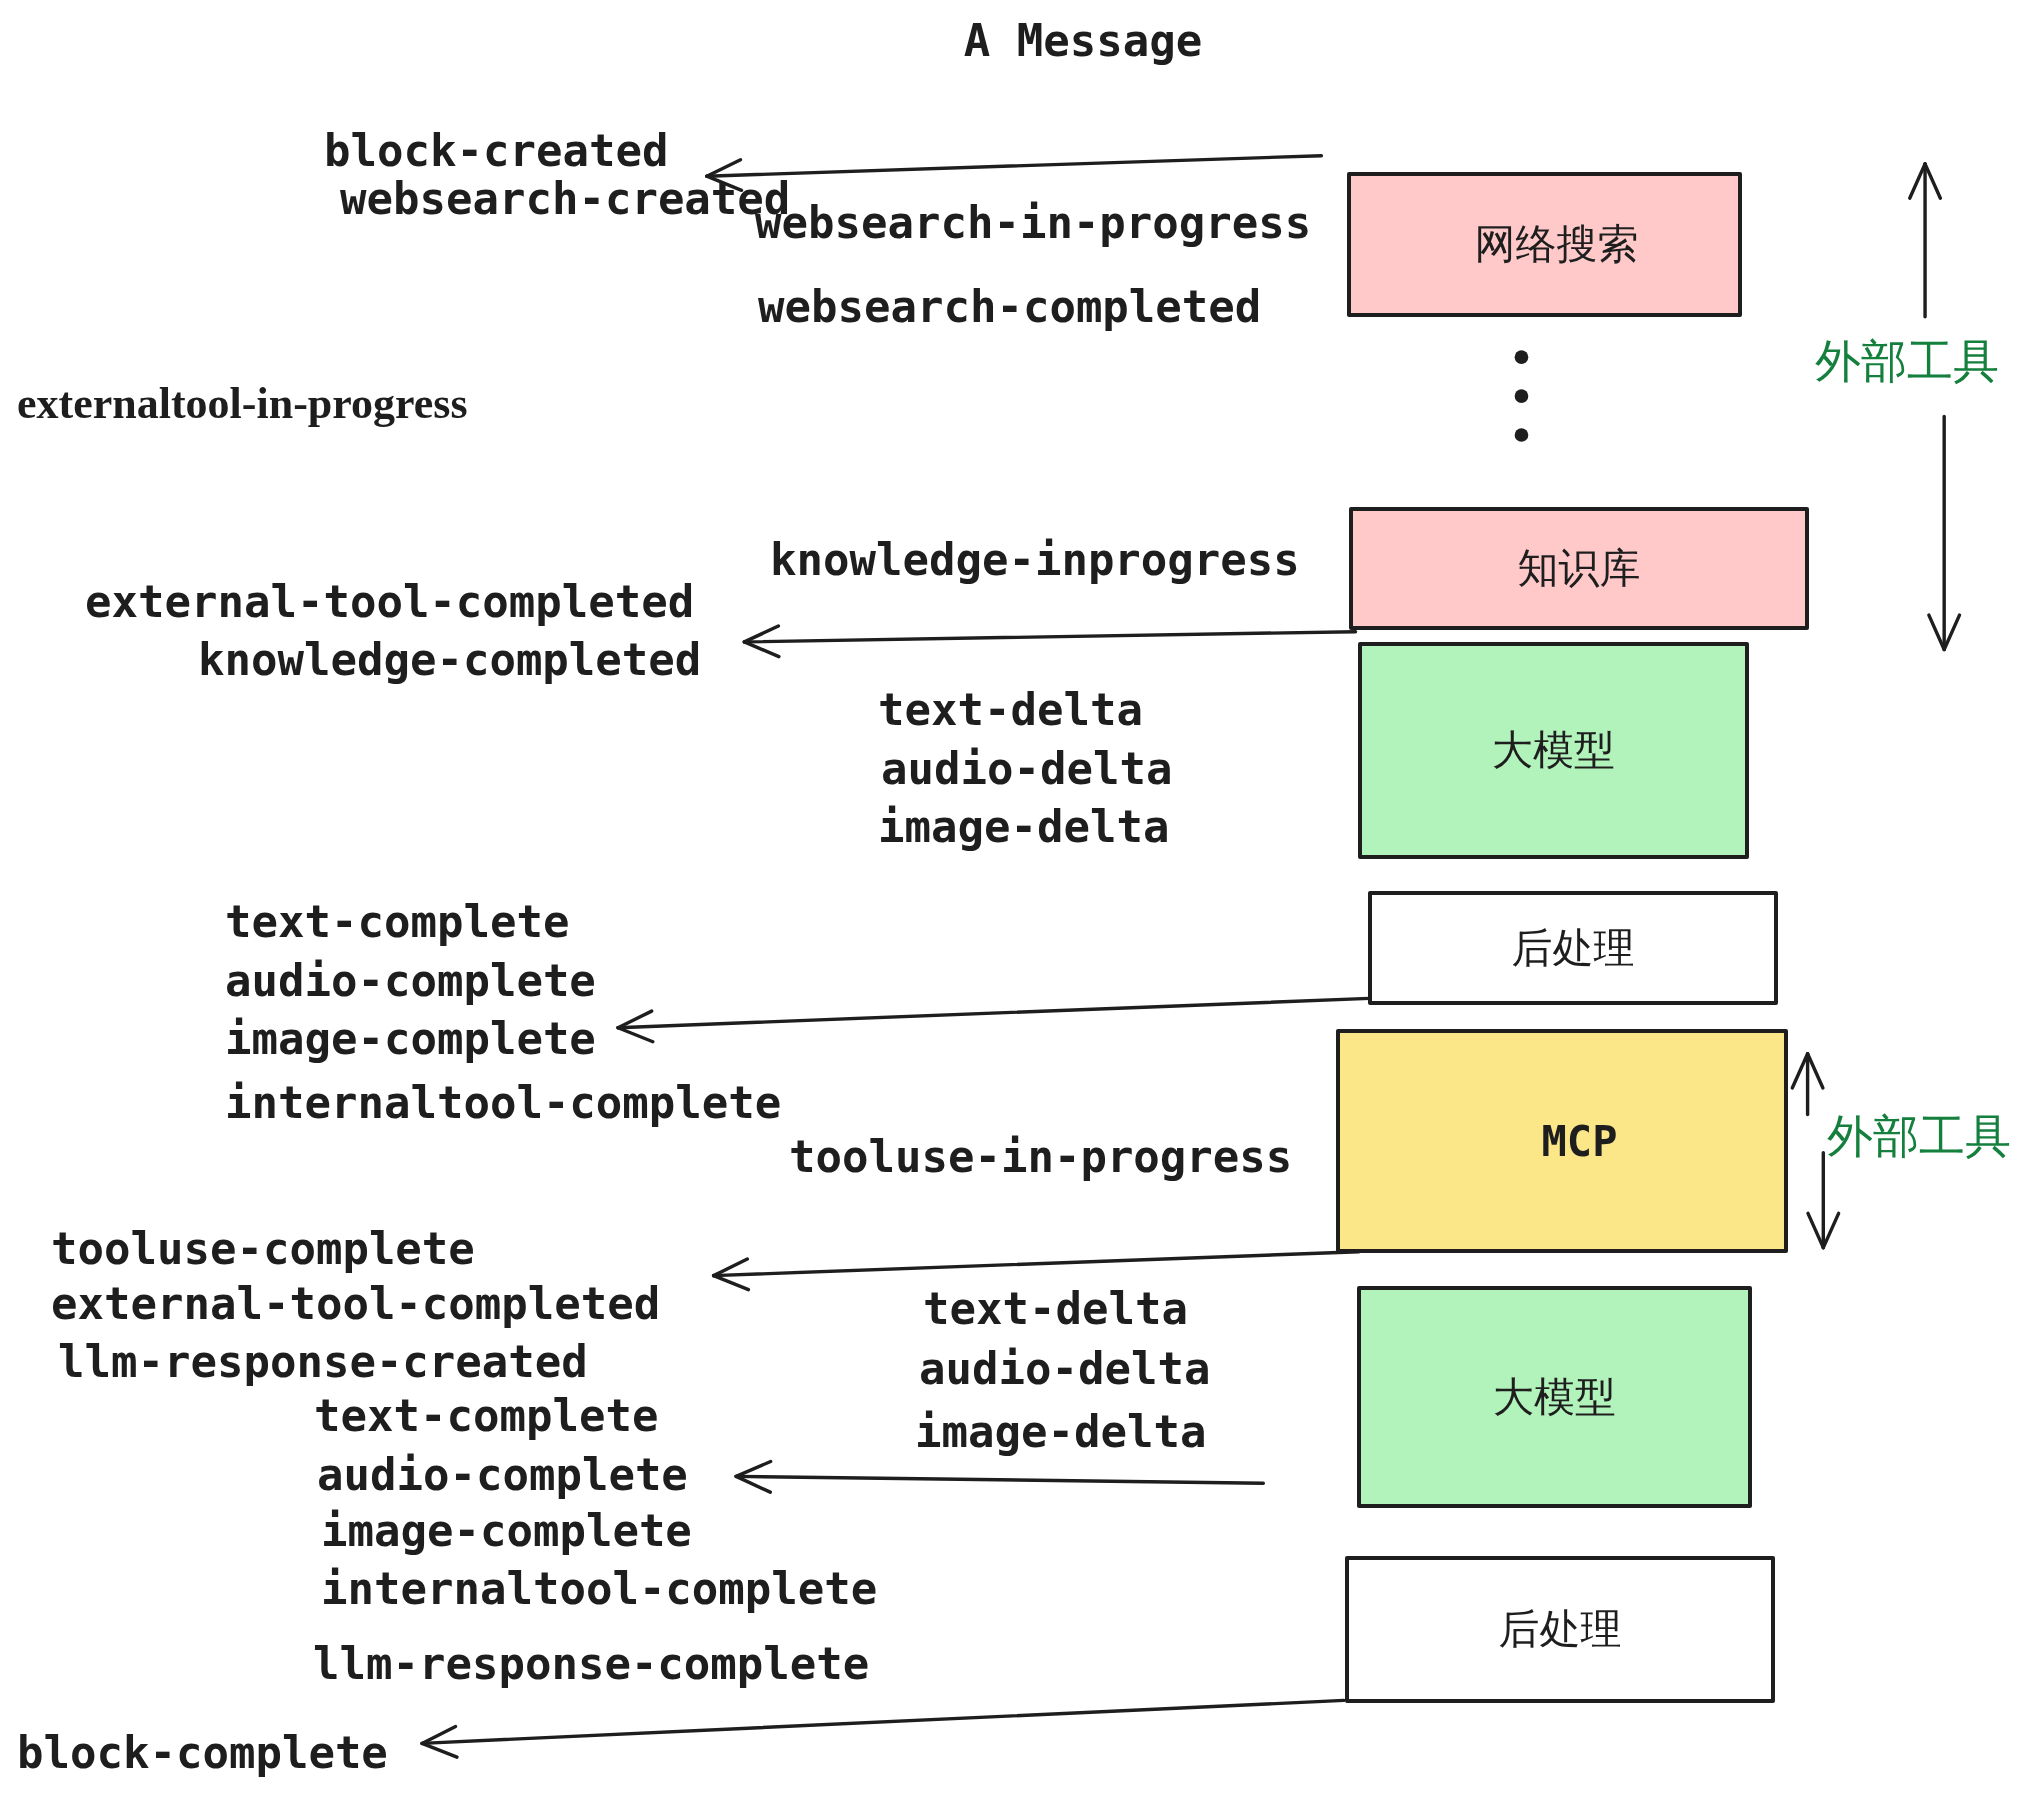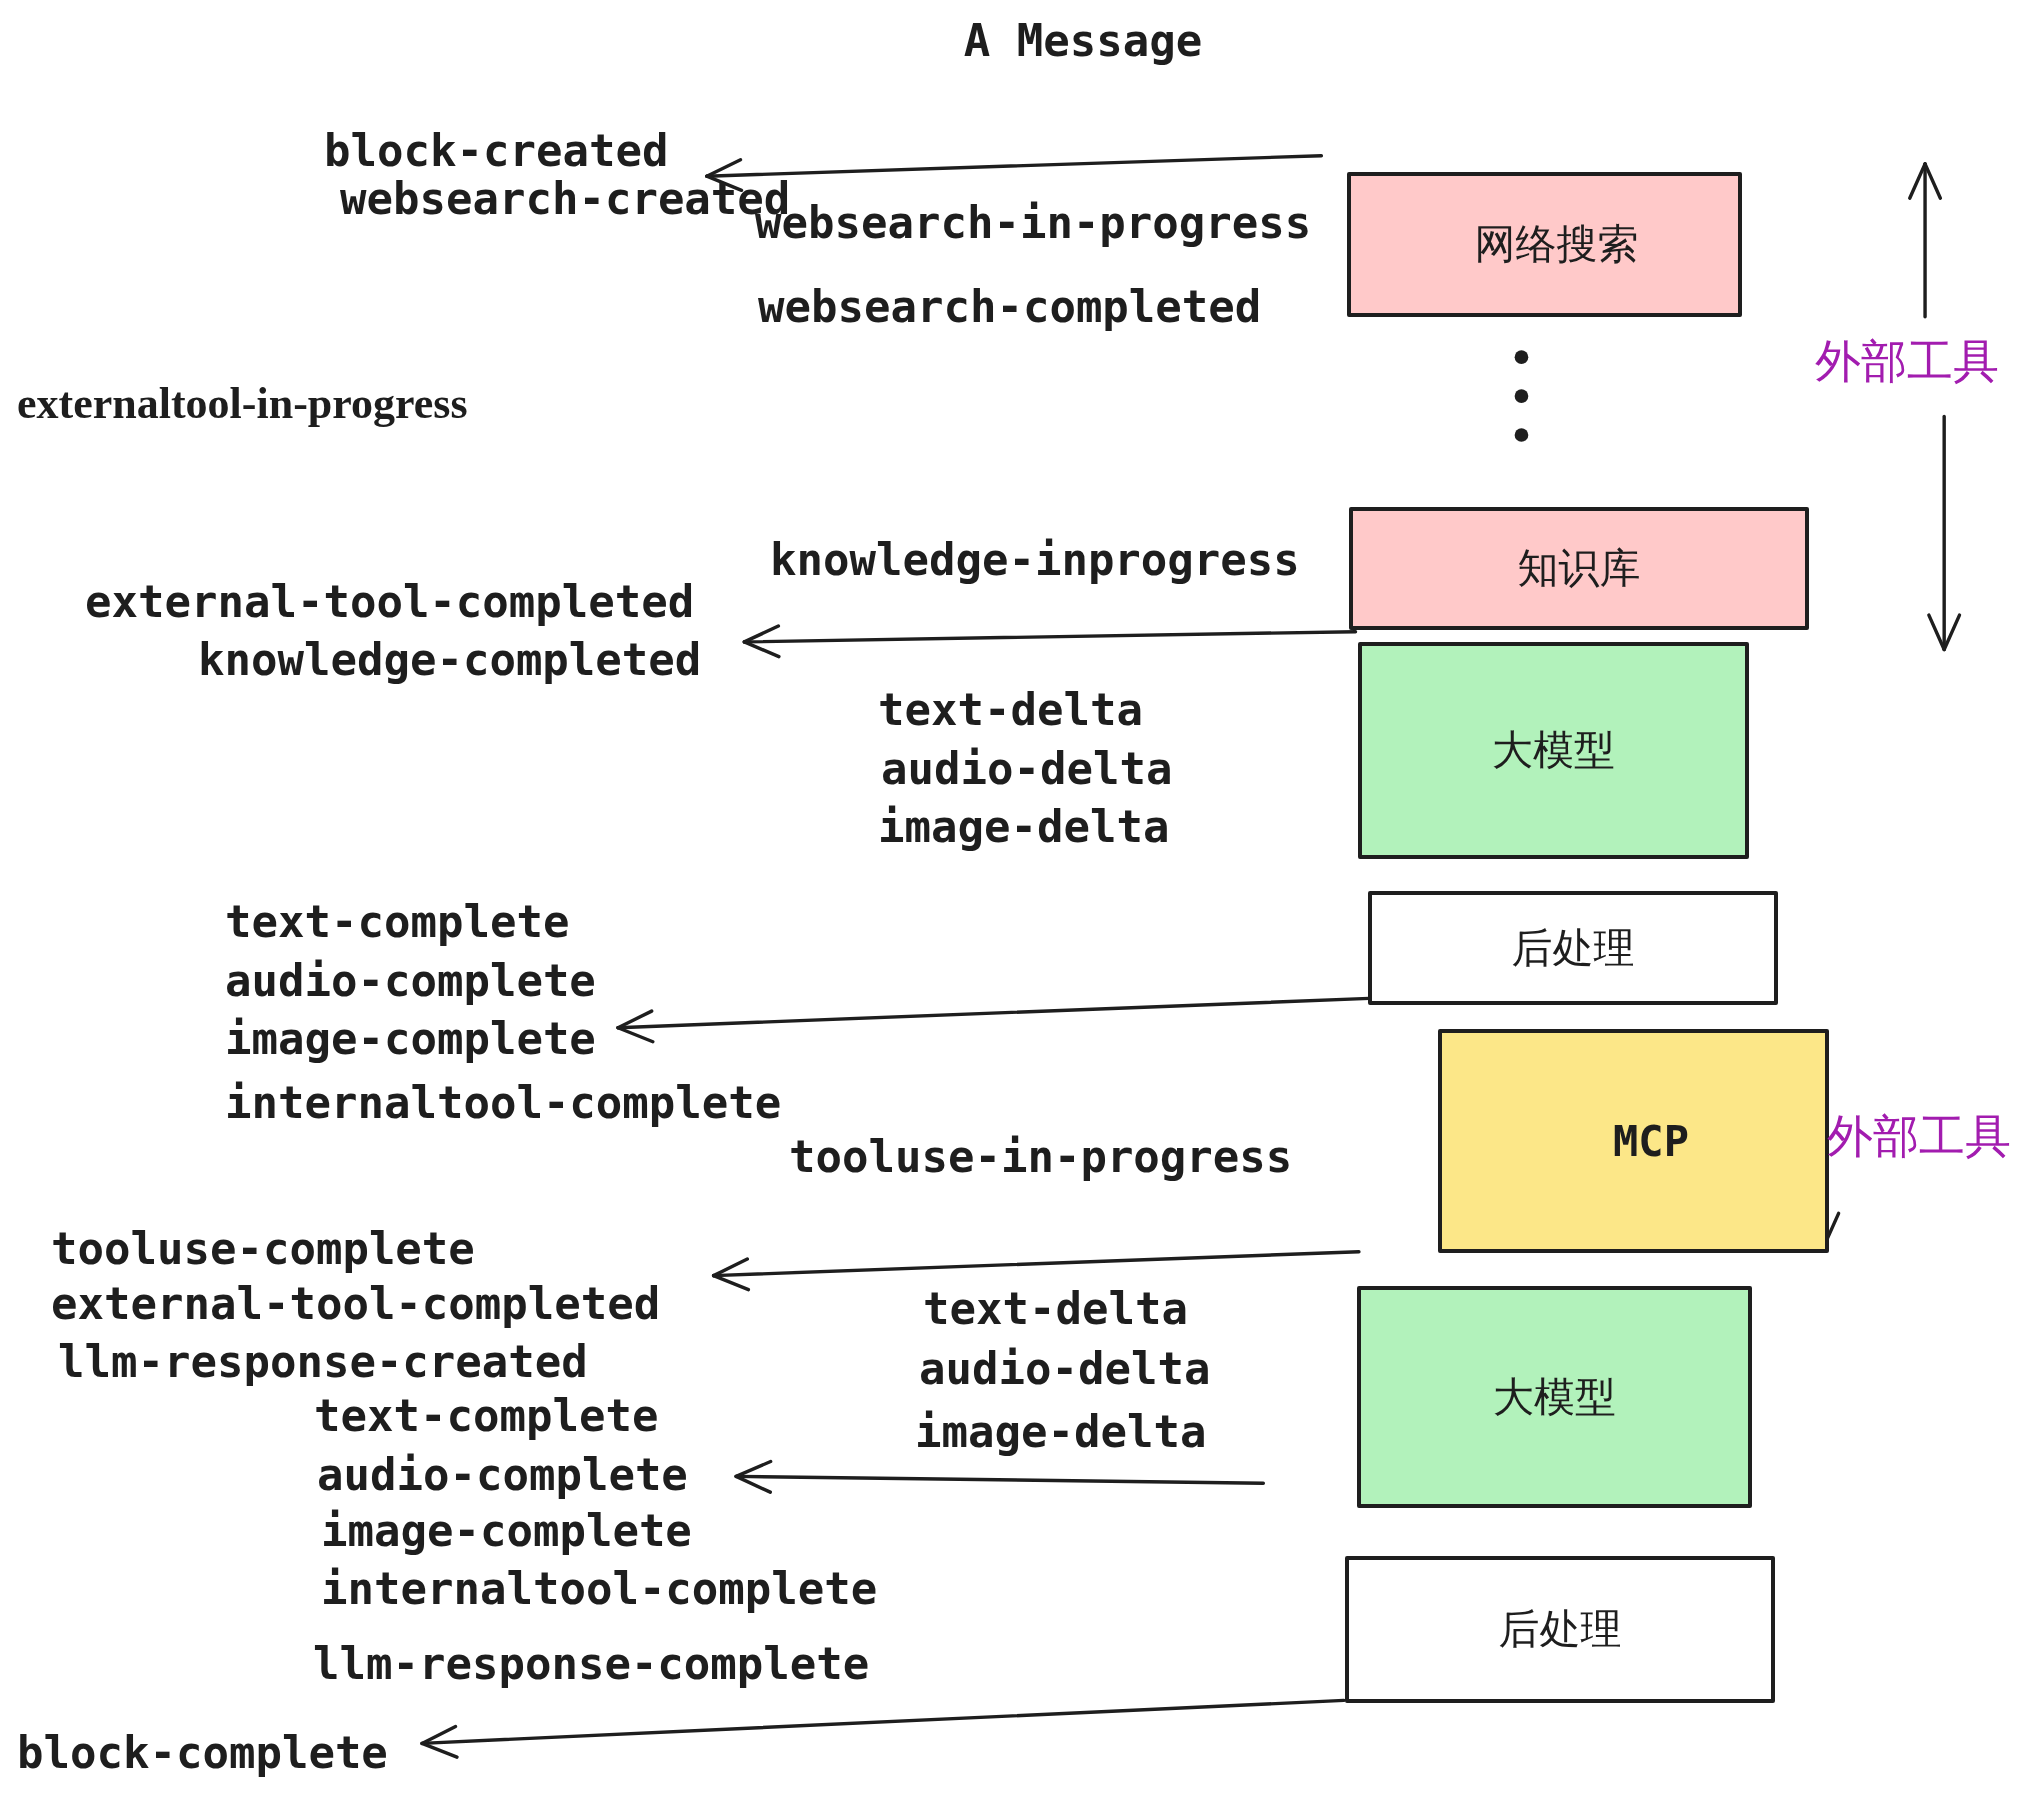--- a/index.html
+++ b/index.html
@@ -11,21 +11,21 @@
           font:600 44px "DejaVu Sans Mono", monospace;white-space:nowrap;color:#1e1e1e;}
   .event{position:absolute;transform:translateY(-50%);
           font:600 44px "DejaVu Sans Mono", monospace;letter-spacing:0px;
           white-space:nowrap;color:#1e1e1e;}
   .dbox{position:absolute;box-sizing:border-box;border:4.1px solid #1e1e1e;border-radius:2px;
           display:flex;align-items:center;justify-content:center;}
   .dbox .lbl{font:400 41px "DejaVu Sans","Liberation Sans",sans-serif;color:#1e1e1e;white-space:nowrap;}
   .dbox .lbl.mono{font:600 42px "DejaVu Sans Mono",monospace;}
   .side-label{position:absolute;transform:translateY(-50%);
           font:400 46px "DejaVu Sans","Liberation Sans",sans-serif;
-          white-space:nowrap;color:#a21caf;}
+          white-space:nowrap;color:#15803d;}
 </style>
 </head>
 <body>
 
 <div class="canvas">
   <svg class="arrow-layer" xmlns="http://www.w3.org/2000/svg" width="2035" height="1796" viewBox="0 0 2980 2630" fill="none">
       <g>
         <line x1="1935" y1="228" x2="1035" y2="258" stroke="#1e1e1e" stroke-width="5" stroke-linecap="round"></line>
         <line x1="1035" y1="258" x2="1085.9391608705866" y2="278.7413087774253" stroke="#1e1e1e" stroke-width="5" stroke-linecap="round"></line>
         <line x1="1035" y1="258" x2="1084.4448691409677" y2="233.91255688885627" stroke="#1e1e1e" stroke-width="5" stroke-linecap="round"></line>
@@ -85,21 +85,21 @@
     </div>
     <div class="dbox" style="left: 1349px; top: 507px; width: 460px; height: 123px; background: rgb(255, 201, 201);">
       <span class="lbl">知识库</span>
     </div>
     <div class="dbox" style="left: 1358px; top: 642px; width: 391px; height: 217px; background: rgb(178, 242, 187);">
       <span class="lbl">大模型</span>
     </div>
     <div class="dbox" style="left: 1368px; top: 891px; width: 410px; height: 114px; background: rgb(255, 255, 255);">
       <span class="lbl">后处理</span>
     </div>
-    <div class="dbox" style="left: 1438px; top: 1029px; width: 391px; height: 224px; background: rgb(252, 231, 136); padding-left: 35px;">
+    <div class="dbox" style="left: 1336px; top: 1029px; width: 452px; height: 224px; background: rgb(252, 231, 136); padding-left: 35px;">
       <span class="lbl mono">MCP</span>
     </div>
     <div class="dbox" style="left: 1357px; top: 1286px; width: 395px; height: 222px; background: rgb(178, 242, 187);">
       <span class="lbl">大模型</span>
     </div>
     <div class="dbox" style="left: 1345px; top: 1556px; width: 430px; height: 147px; background: rgb(255, 255, 255);">
       <span class="lbl">后处理</span>
     </div>
     <div class="event" style="left: 316px; top: 150px; margin-left: 8px;">block-created</div>
     <div class="event" style="left: 316px; top: 198px; margin-left: 24px;">websearch-created</div>

